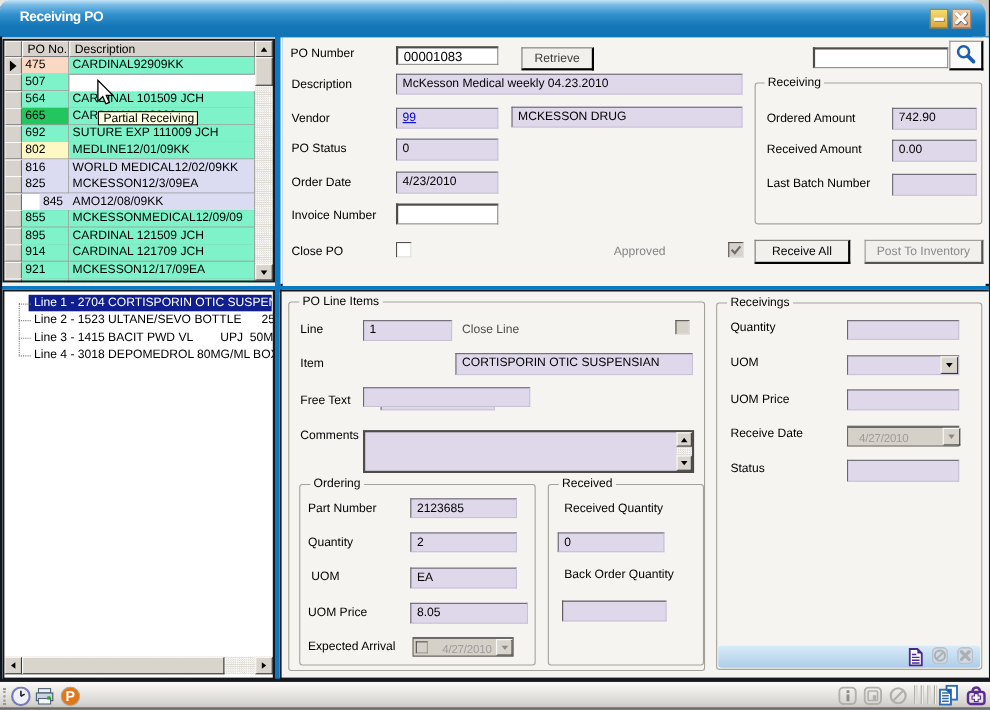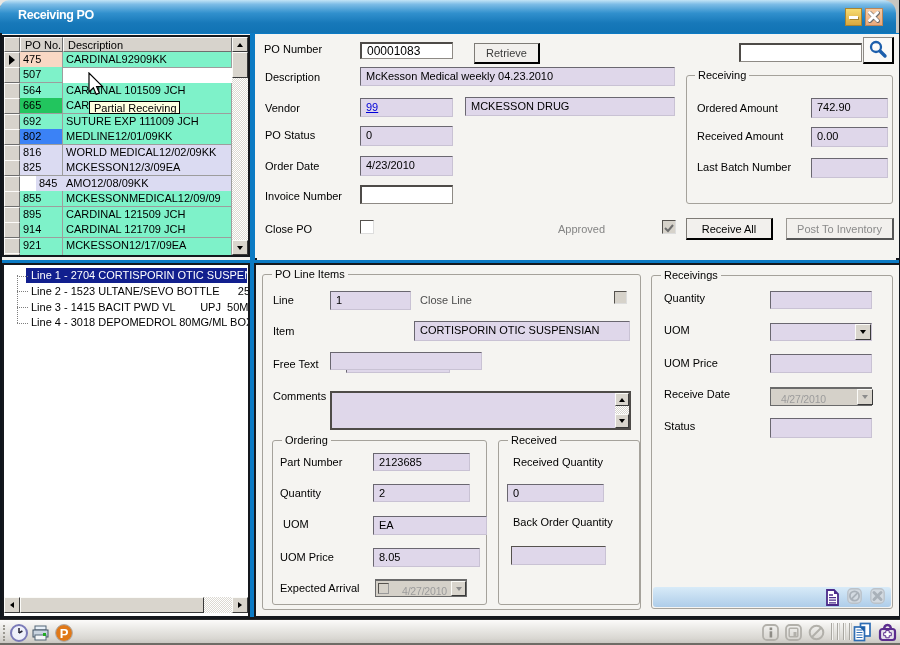--- a/index.html
+++ b/index.html
@@ -76,21 +76,21 @@
 <div class="gsel" style="left:2px;top:48.0px;width:16px;height:15.5px;"></div>
 <div class="gcell" style="left:18px;top:48.0px;width:43px;height:15.5px;background:#7EF2C9;">564</div>
 <div class="gcell" style="left:61px;top:48.0px;width:169px;height:15.5px;background:#7EF2C9;">CARDINAL 101509 JCH</div>
 <div class="gsel" style="left:2px;top:63px;width:16px;height:15.5px;"></div>
 <div class="gcell" style="left:18px;top:63px;width:43px;height:15.5px;background:#22c55e;">665</div>
 <div class="gcell" style="left:61px;top:63px;width:169px;height:15.5px;background:#7EF2C9;">CARDINAL 110209</div>
 <div class="gsel" style="left:2px;top:79.0px;width:16px;height:15.5px;"></div>
 <div class="gcell" style="left:18px;top:79.0px;width:43px;height:15.5px;background:#7EF2C9;">692</div>
 <div class="gcell" style="left:61px;top:79.0px;width:169px;height:15.5px;background:#7EF2C9;">SUTURE EXP 111009 JCH</div>
 <div class="gsel" style="left:2px;top:94px;width:16px;height:15.5px;"></div>
-<div class="gcell" style="left:18px;top:94px;width:43px;height:15.5px;background:#3b82f6;">802</div>
+<div class="gcell" style="left:18px;top:94px;width:43px;height:15.5px;background:#fef9c3;">802</div>
 <div class="gcell" style="left:61px;top:94px;width:169px;height:15.5px;background:#7EF2C9;">MEDLINE12/01/09KK</div>
 <div class="gsel" style="left:2px;top:110.0px;width:16px;height:15.5px;"></div>
 <div class="gcell" style="left:18px;top:110.0px;width:43px;height:15.5px;background:#DBDBF2;">816</div>
 <div class="gcell" style="left:61px;top:110.0px;width:169px;height:15.5px;background:#DBDBF2;">WORLD MEDICAL12/02/09KK</div>
 <div class="gsel" style="left:2px;top:125px;width:16px;height:15.5px;"></div>
 <div class="gcell" style="left:18px;top:125px;width:43px;height:15.5px;background:#DBDBF2;">825</div>
 <div class="gcell" style="left:61px;top:125px;width:169px;height:15.5px;background:#DBDBF2;">MCKESSON12/3/09EA</div>
 <div class="gsel" style="left:2px;top:141.0px;width:16px;height:15.5px;"></div>
 <div class="gcell" style="left:18px;top:141.0px;width:43px;height:15.5px;background:#DBDBF2;margin-left:16px;">845</div>
 <div class="gcell" style="left:61px;top:141.0px;width:169px;height:15.5px;background:#DBDBF2;">AMO12/08/09KK</div>
@@ -215,21 +215,21 @@
 <div class="sb" style="left:361px;top:151px;width:14px;height:13.5px;">
       <div class="tdn"></div>
     </div>
 <div class="gb" style="left:18px;top:177px;width:215px;height:165px;"></div>
 <div class="gbt" style="left:28px;top:172px;">Ordering</div>
 <div class="lbl" style="left:26px;top:194px;">Part Number</div>
 <div class="fld" style="left:119px;top:190px;width:97px;height:18px;">2123685</div>
 <div class="lbl" style="left:26px;top:225px;">Quantity</div>
 <div class="fld" style="left:119px;top:221px;width:97px;height:18px;">2</div>
 <div class="lbl" style="left:29px;top:256px;">UOM</div>
-<div class="fld" style="left:119px;top:253px;width:114px;height:18.5px;">EA</div>
+<div class="fld" style="left:119px;top:253px;width:97px;height:18.5px;">EA</div>
 <div class="lbl" style="left:26px;top:289px;">UOM Price</div>
 <div class="fld" style="left:119px;top:285px;width:107px;height:18.5px;">8.05</div>
 <div class="lbl" style="left:26px;top:320px;">Expected Arrival</div>
 <div class="abs" style="left:121px;top:316px;width:92px;height:18px;background:#D5D1C9;border:1px solid #6A6A6A;border-top:2px solid #6A6A6A;box-sizing:border-box;">
   <div class="abs" style="left:2px;top:2px;width:11px;height:11px;background:#D5D1C9;border:1px solid #9A9A9A;border-top:1px solid #55524E;border-left:1px solid #55524E;box-sizing:border-box;"></div>
   <div class="abs" style="left:26px;top:4px;font-size:10.5px;color:#9C9C9C;letter-spacing:-0.2px;">4/27/2010</div>
   <div class="sb" style="left:75px;top:0px;width:15px;height:15px;">
         <div class="tdng"></div>
       </div>
 </div>

